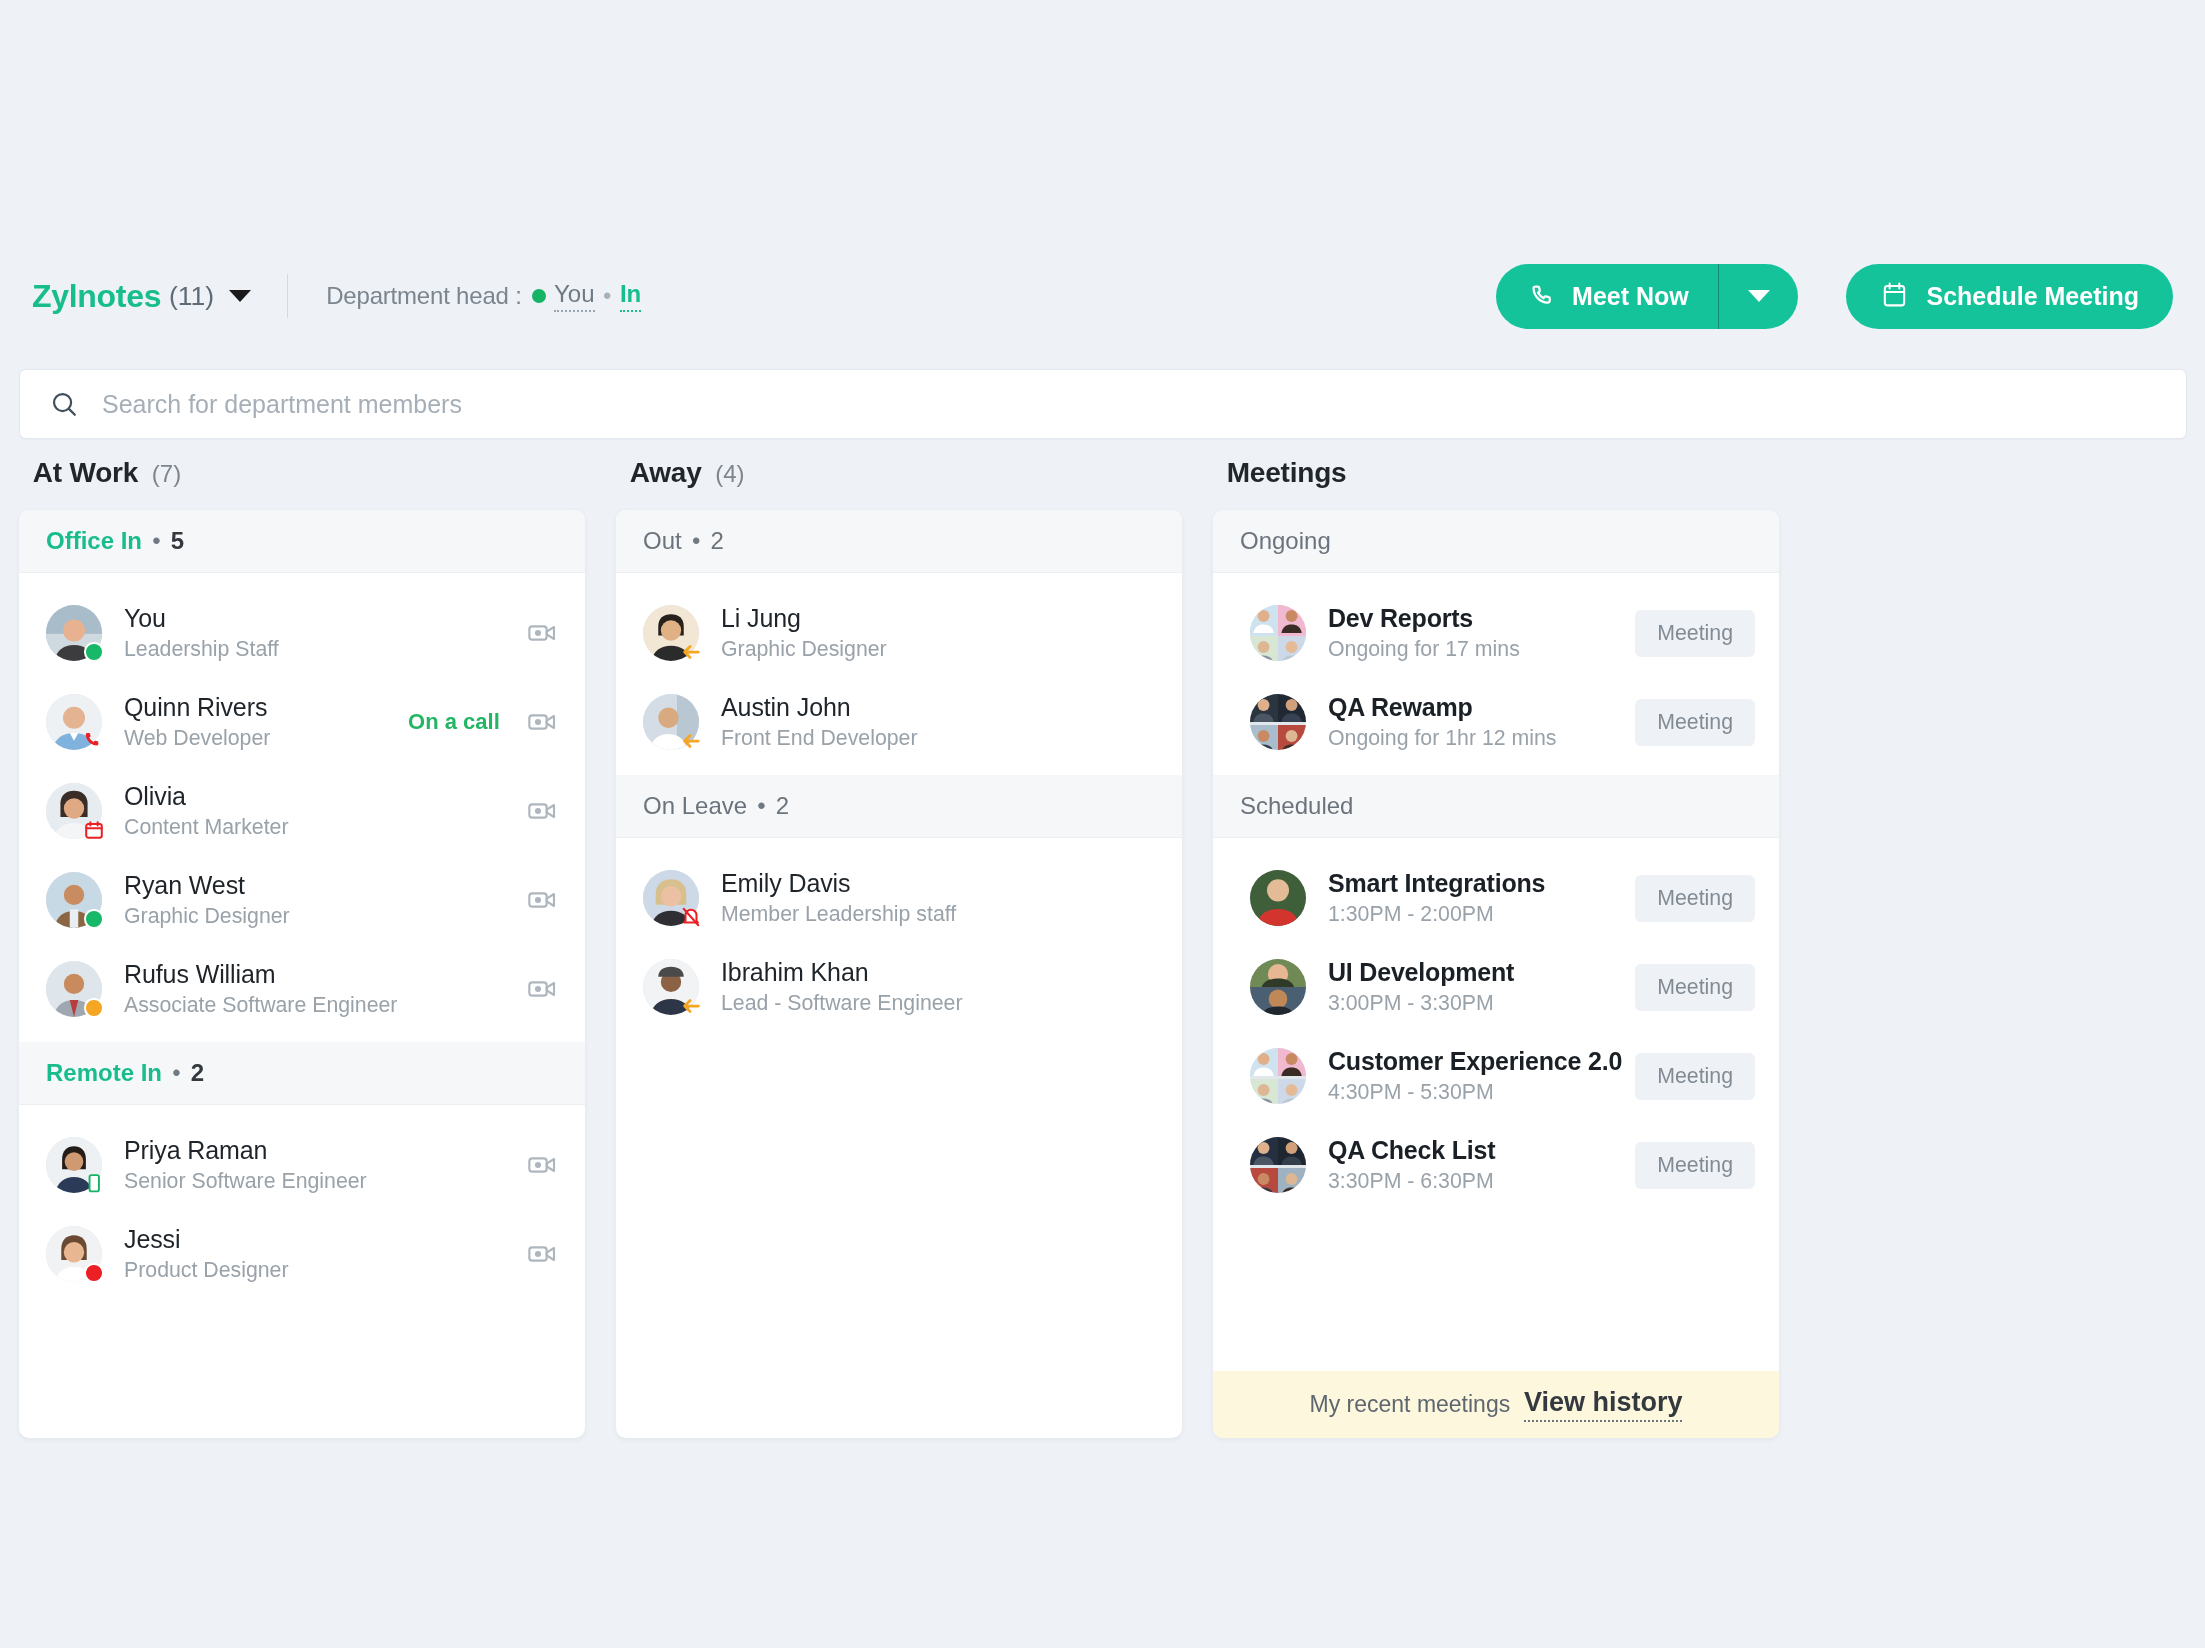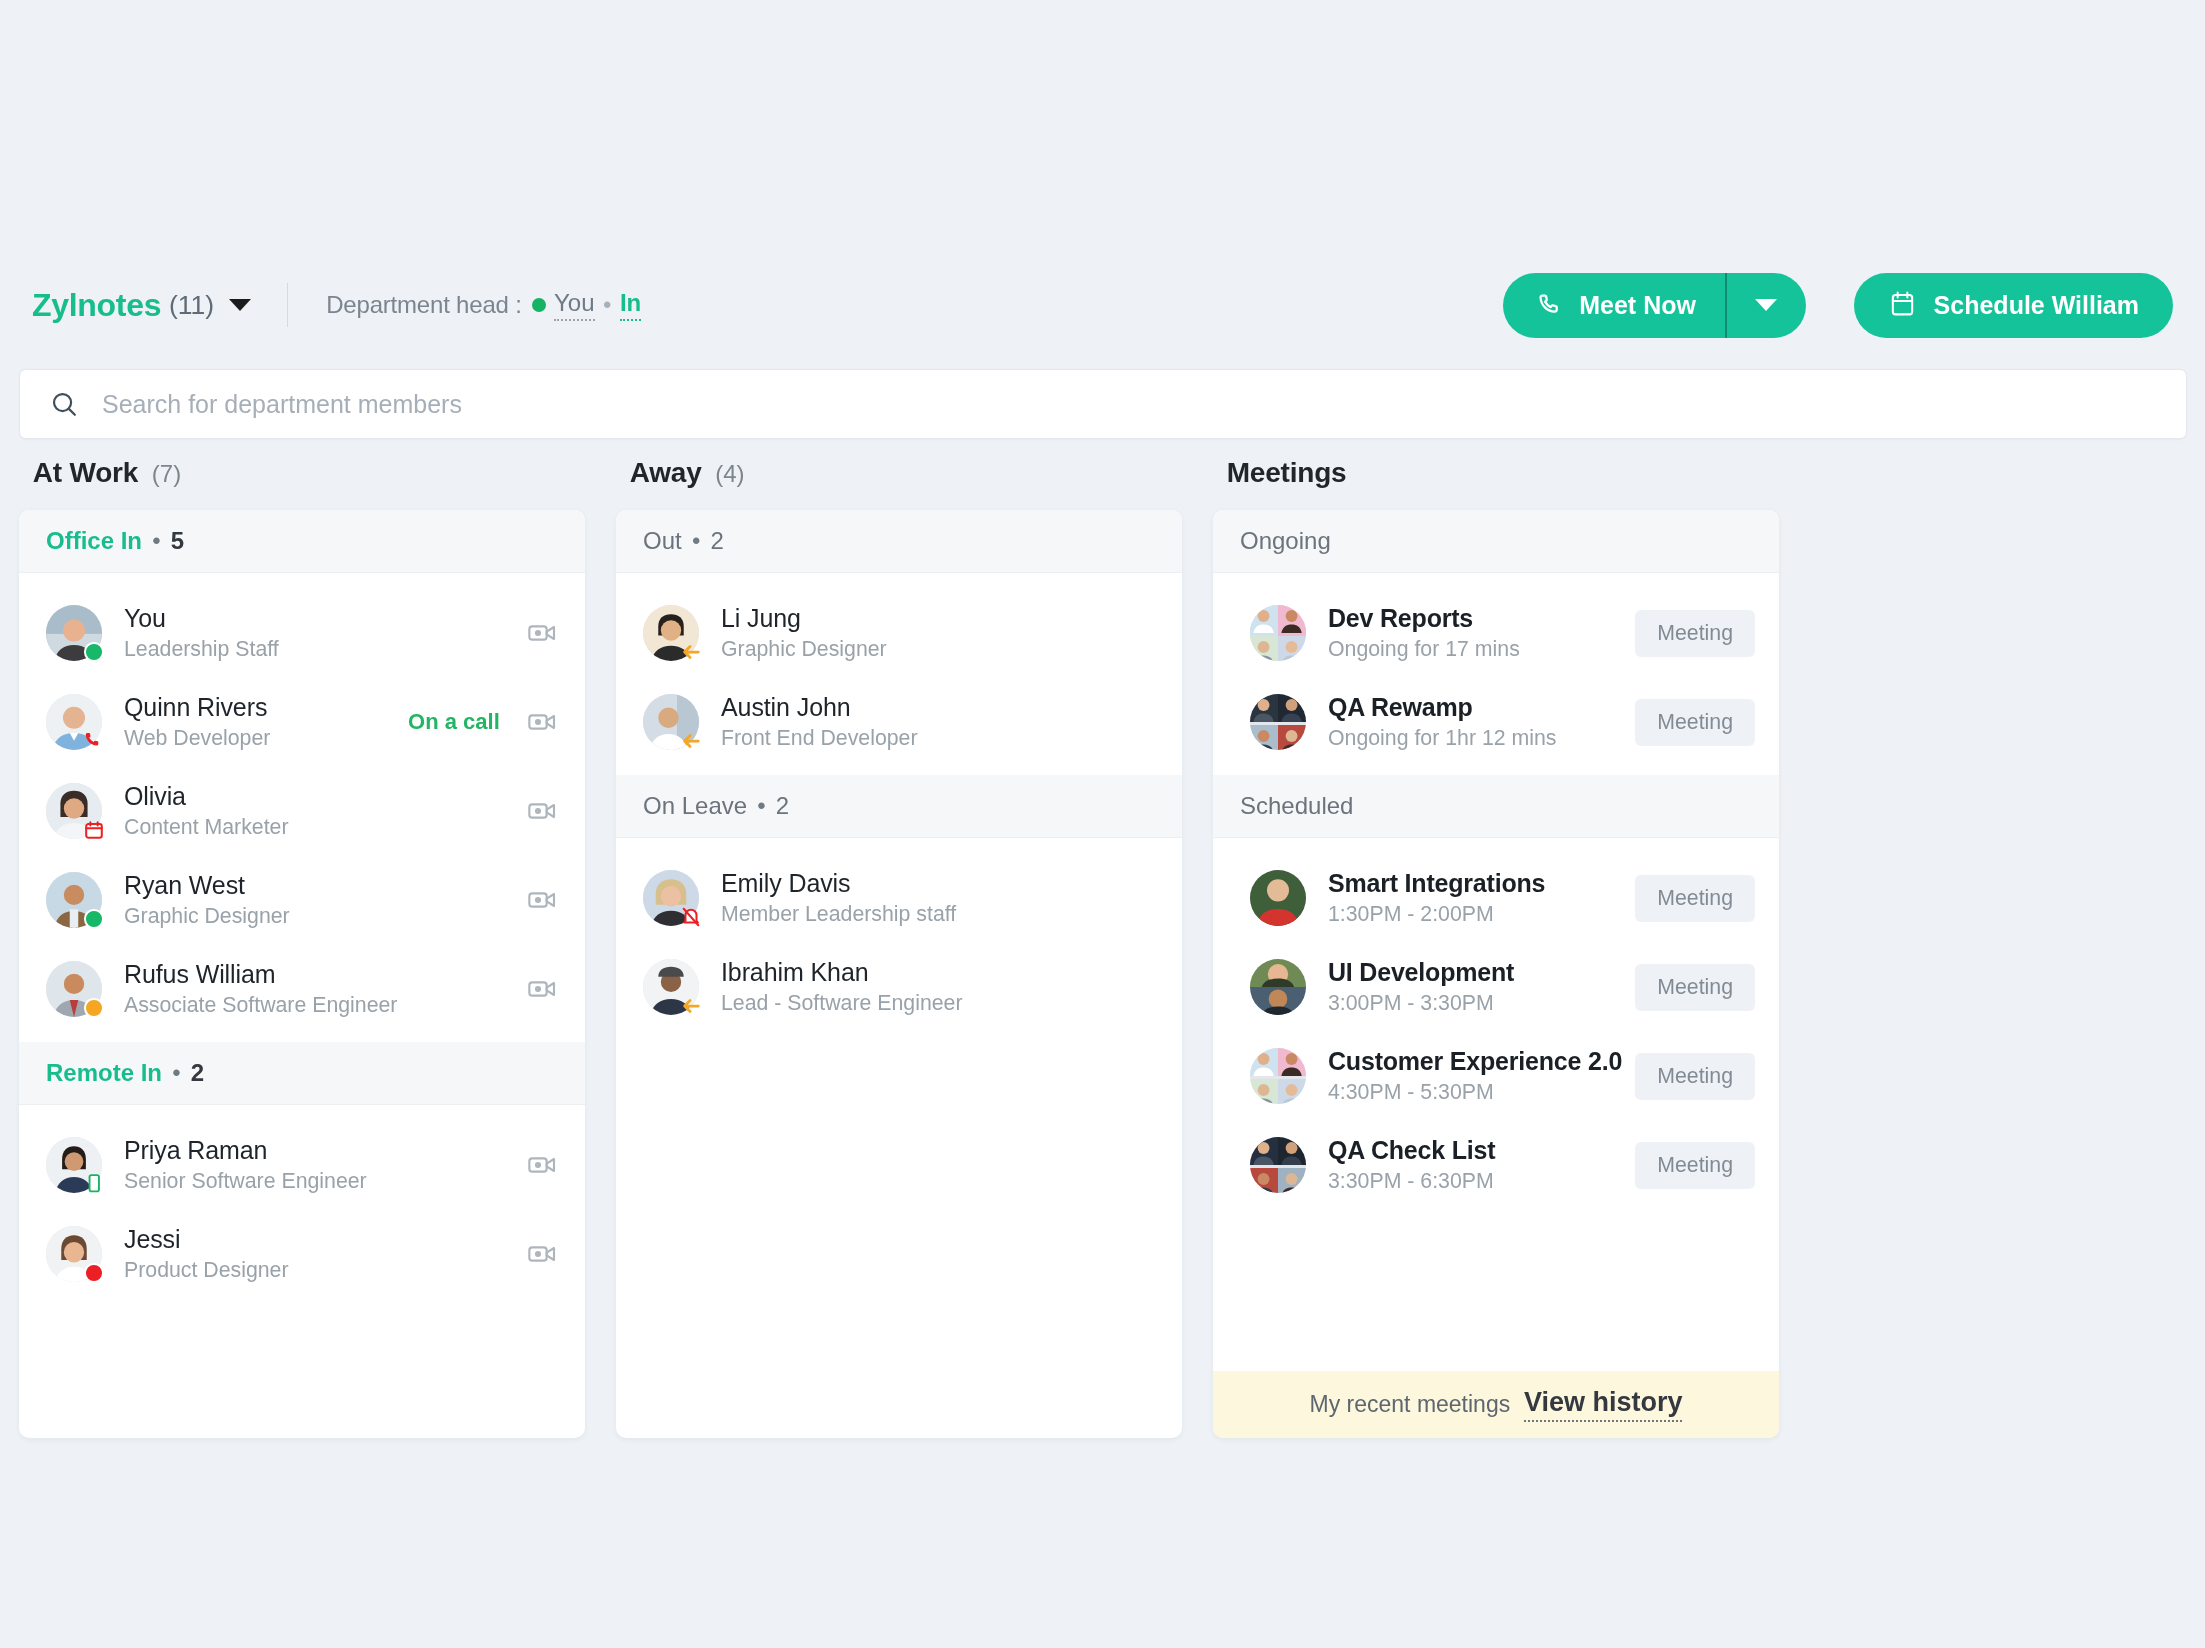--- a/index.html
+++ b/index.html
@@ -6,21 +6,21 @@
   html, body {
     width: 2205px; height: 1649px;
     background: #eef2f6;
     font-family: "Liberation Sans", sans-serif;
     overflow: hidden;
   }
   .page { position: relative; width: 2205px; height: 1649px; background: #eef2f6; }
 
   
   .topbar {
-    position: absolute; left: 0; top: 257px; width: 2205px; height: 96px;
+    position: absolute; left: 0; top: 248px; width: 2205px; height: 96px;
     display: flex; align-items: center;
   }
   .dept-name {
     margin-left: 32px; font-size: 32px; font-weight: 700; color: #17bd8d;
     letter-spacing: -0.3px;
   }
   .dept-count { font-size: 26.5px; font-weight: 400; color: #5f6b76; margin-left: 7.7px; }
   .caret-down {
     margin-left: 14.5px; width: 0; height: 0;
     border-left: 11px solid transparent; border-right: 11px solid transparent;
@@ -182,21 +182,21 @@
           </div>
       </div>
 
       <div class="btn-schedule">
         <span>
           <svg width="29" height="29" viewBox="0 0 24 24" fill="none" stroke="#ffffff" stroke-width="1.7" stroke-linecap="round" stroke-linejoin="round">
             <rect x="4" y="5" width="16" height="16" rx="2.2"></rect>
             <path d="M8 3v4M16 3v4M4 10h16"></path>
           </svg>
         </span>
-        <span class="lbl">Schedule William</span>
+        <span class="lbl">Schedule Meeting</span>
       </div>
     </div>
   </div>
 
   <div class="searchbar">
     <span class="s-icon">
       <svg width="31" height="31" viewBox="0 0 24 24" fill="none" stroke="#3f4e5c" stroke-width="1.7" stroke-linecap="round">
         <circle cx="10.5" cy="10.5" r="6.6"></circle>
           <path d="M15.4 15.4 20 20"></path>
       </svg>

